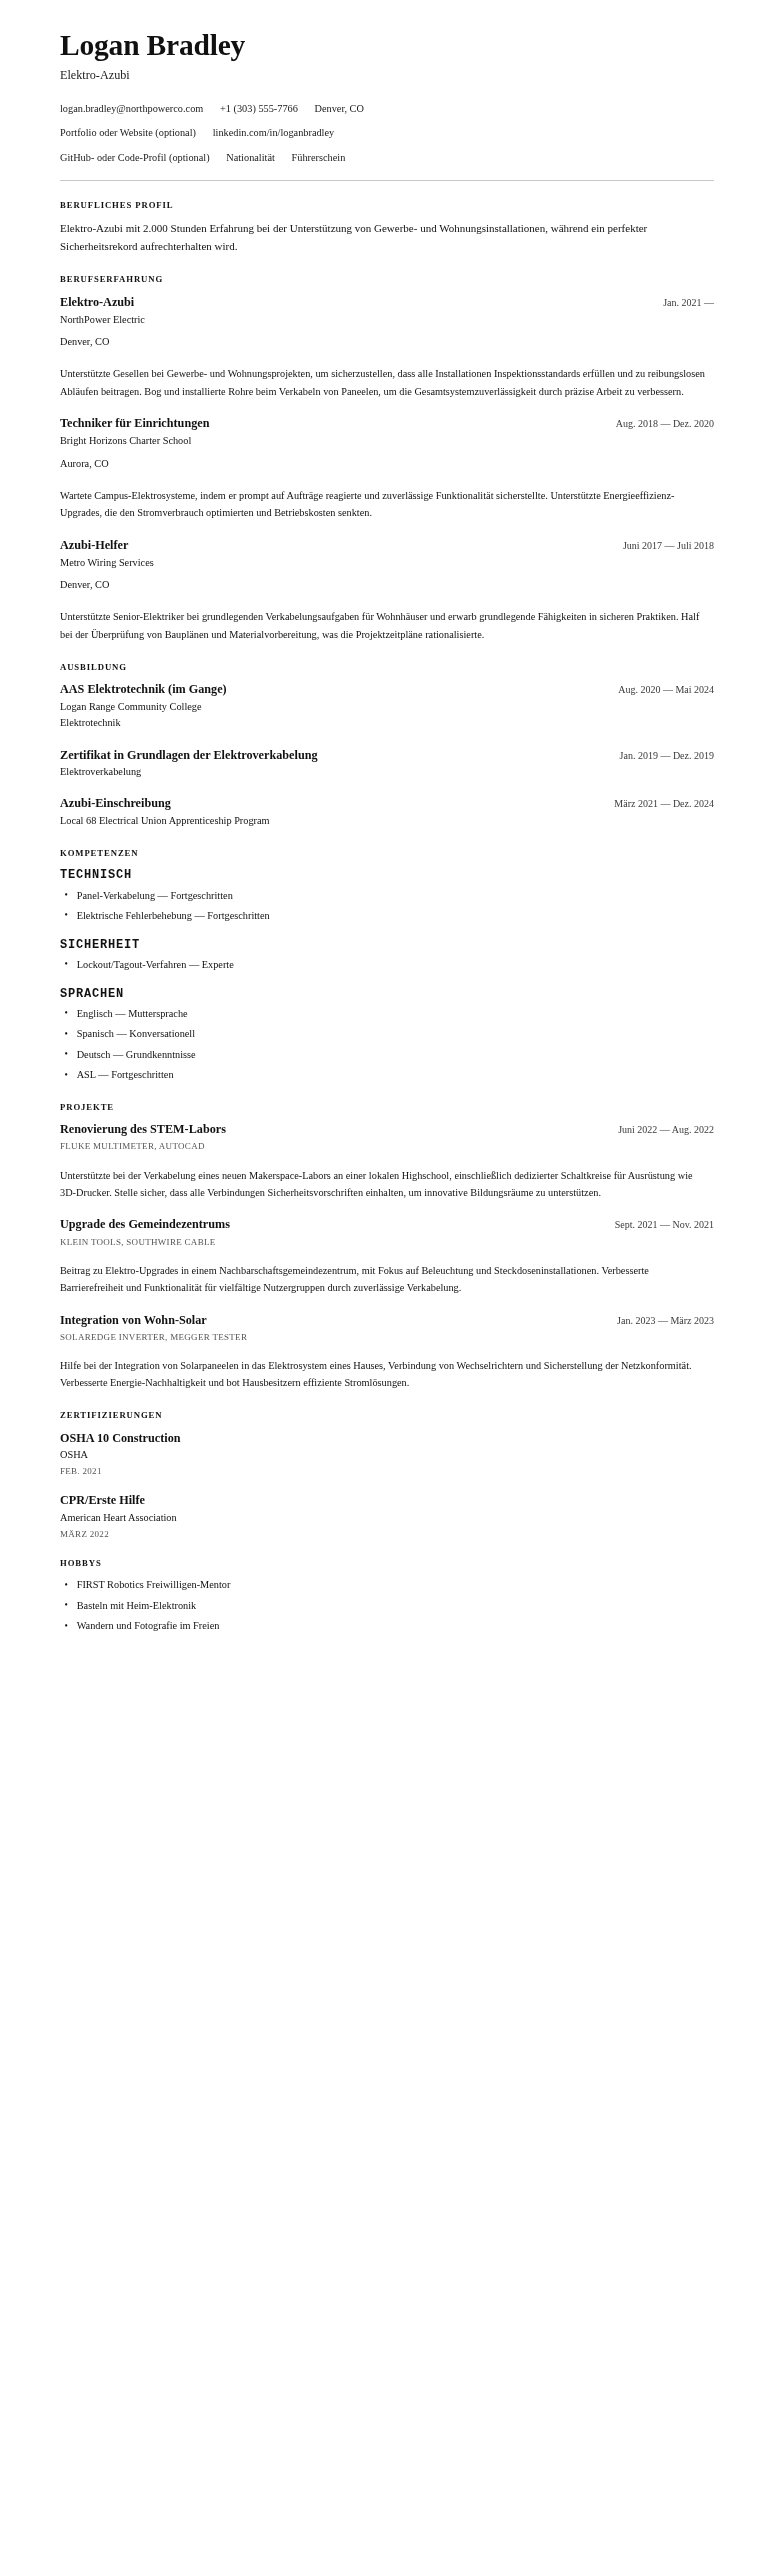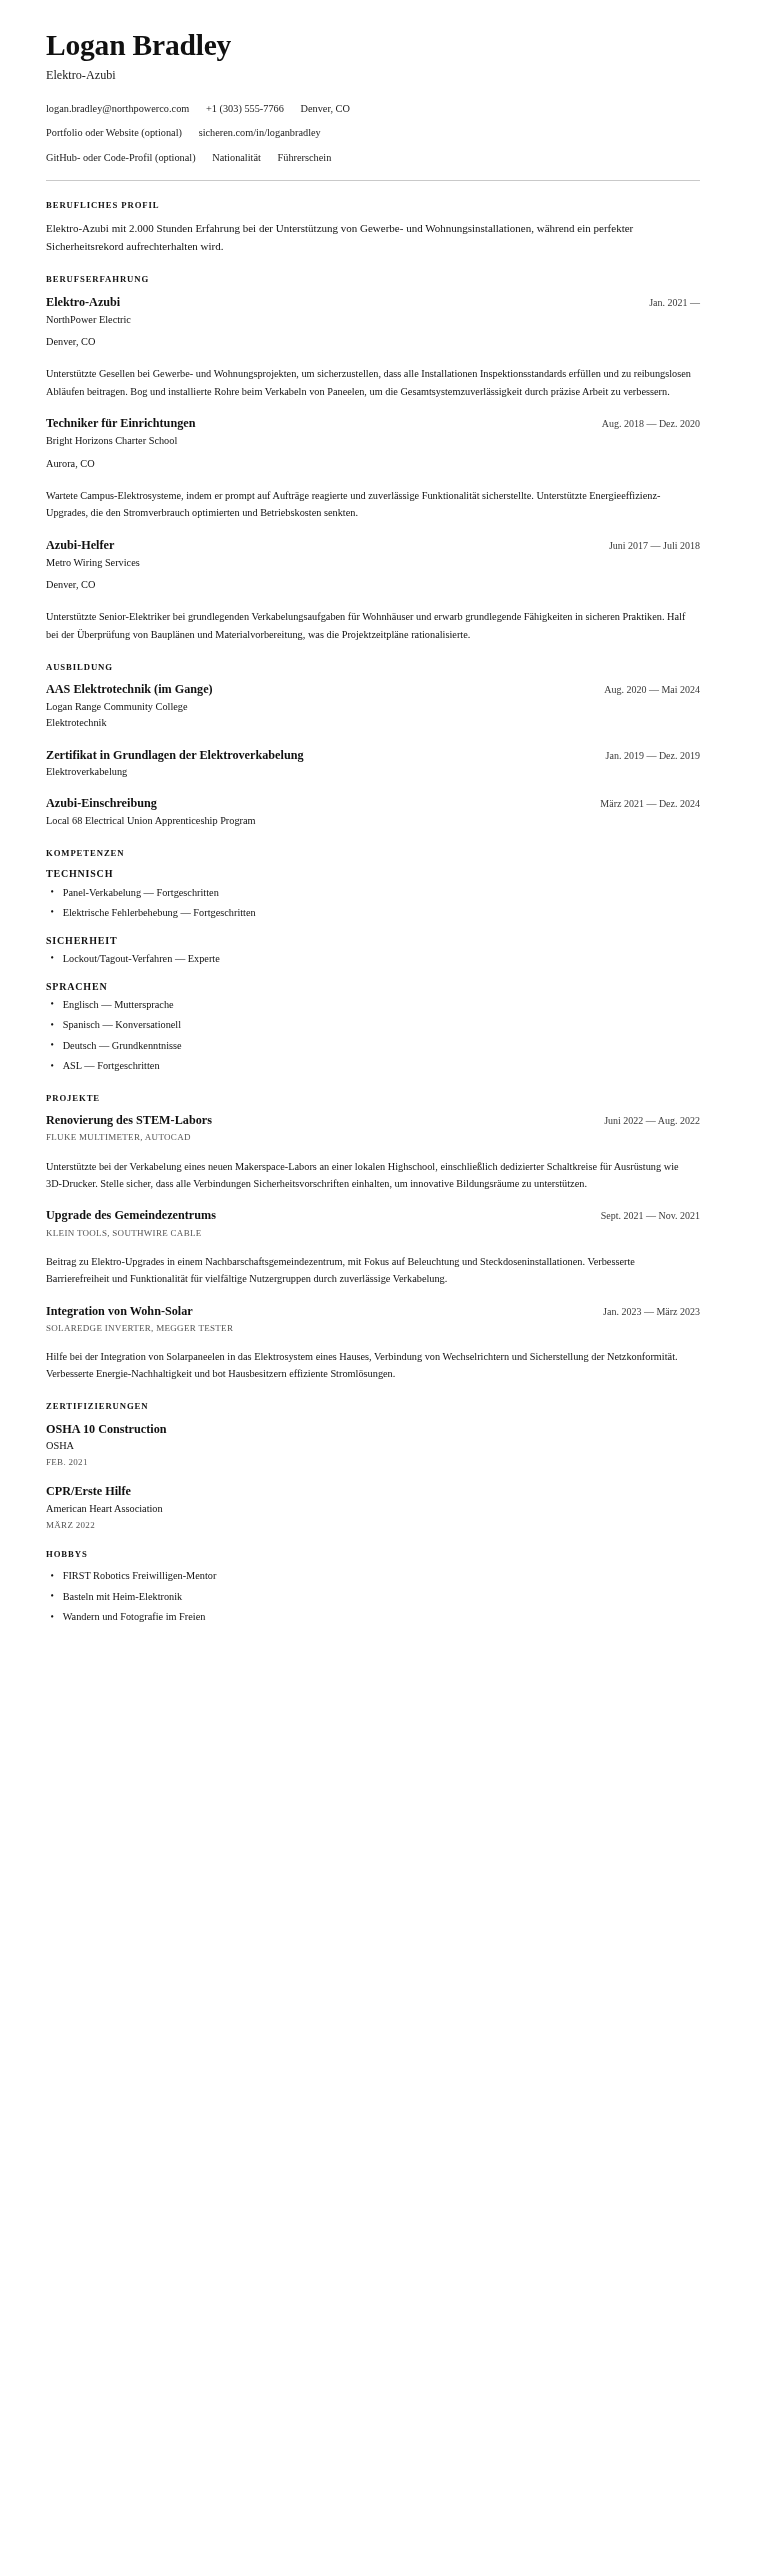--- a/index.html
+++ b/index.html
@@ -11,20 +11,21 @@
     font-family: "Liberation Serif", "DejaVu Serif", serif;
     color: #111111;
     -webkit-font-smoothing: antialiased;
   }
   .page {
     width: 746px;
     min-height: 2576px;
     box-sizing: border-box;
     padding: 29.5px 46px 26px 46px;
     background: #ffffff;
+    margin-left: 14px;
   }
 
   
   .name {
     font-size: 29.5px;
     font-weight: 700;
     letter-spacing: -0.2px;
     line-height: 1.08;
     margin: 0 0 6.4px 0;
   }
@@ -60,26 +61,27 @@
   .section { margin-bottom: 19px; }
   .section-title {
     font-size: 8.7px;
     font-weight: 700;
     letter-spacing: 0.9px;
     text-transform: uppercase;
     margin: 0 0 10.3px 0;
     color: #111111;
   }
   .sub-title {
-    font-size: 10px;
+    font-size: 12px;
     font-weight: 700;
     letter-spacing: 0.8px;
     text-transform: uppercase;
     margin: 0 0 6.4px 0;
     color: #111111;
+    font-family: Liberation Mono, monospace;
   }
 
   .summary {
     font-size: 11px;
     line-height: 1.62;
     margin: 0;
     max-width: 648px;
   }
 
   
@@ -164,21 +166,21 @@
     <p class="headline">Elektro-Azubi</p>
 
     <div class="contact-row">
       <span class="c-item">logan.bradley@northpowerco.com</span>
       <span class="c-item">+1 (303) 555-7766</span>
       <span class="c-item">Denver, CO</span>
     </div>
 
     <div class="contact-row">
       <span class="c-item">Portfolio oder Website (optional)</span>
-      <span class="c-item">sicheren.com/in/loganbradley</span>
+      <span class="c-item">linkedin.com/in/loganbradley</span>
     </div>
 
     <div class="contact-row">
       <span class="c-item">GitHub- oder Code-Profil (optional)</span>
       <span class="c-item">Nationalität</span>
       <span class="c-item">Führerschein</span>
     </div>
   </header>
 
   <hr class="divider">

